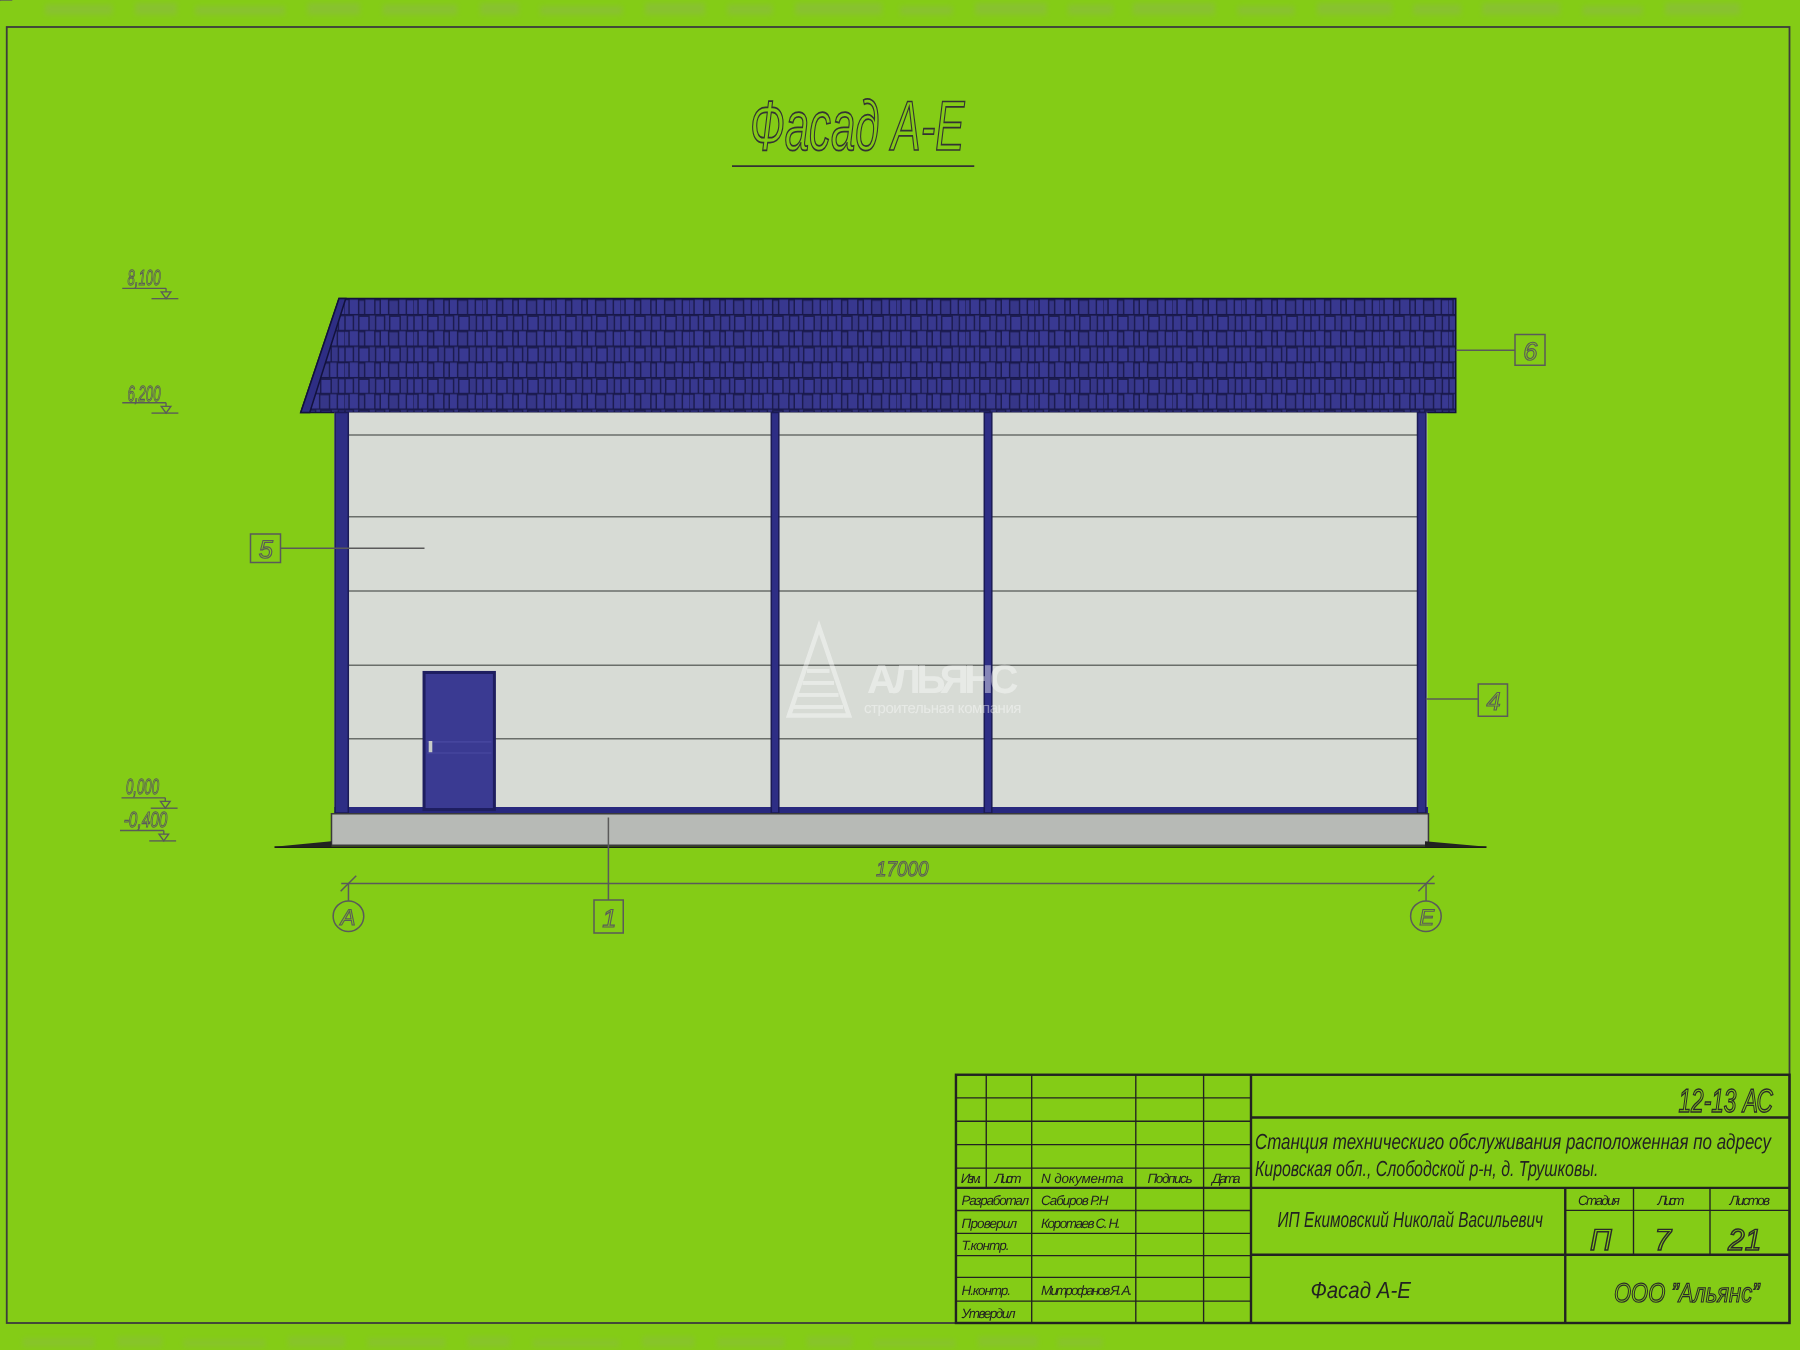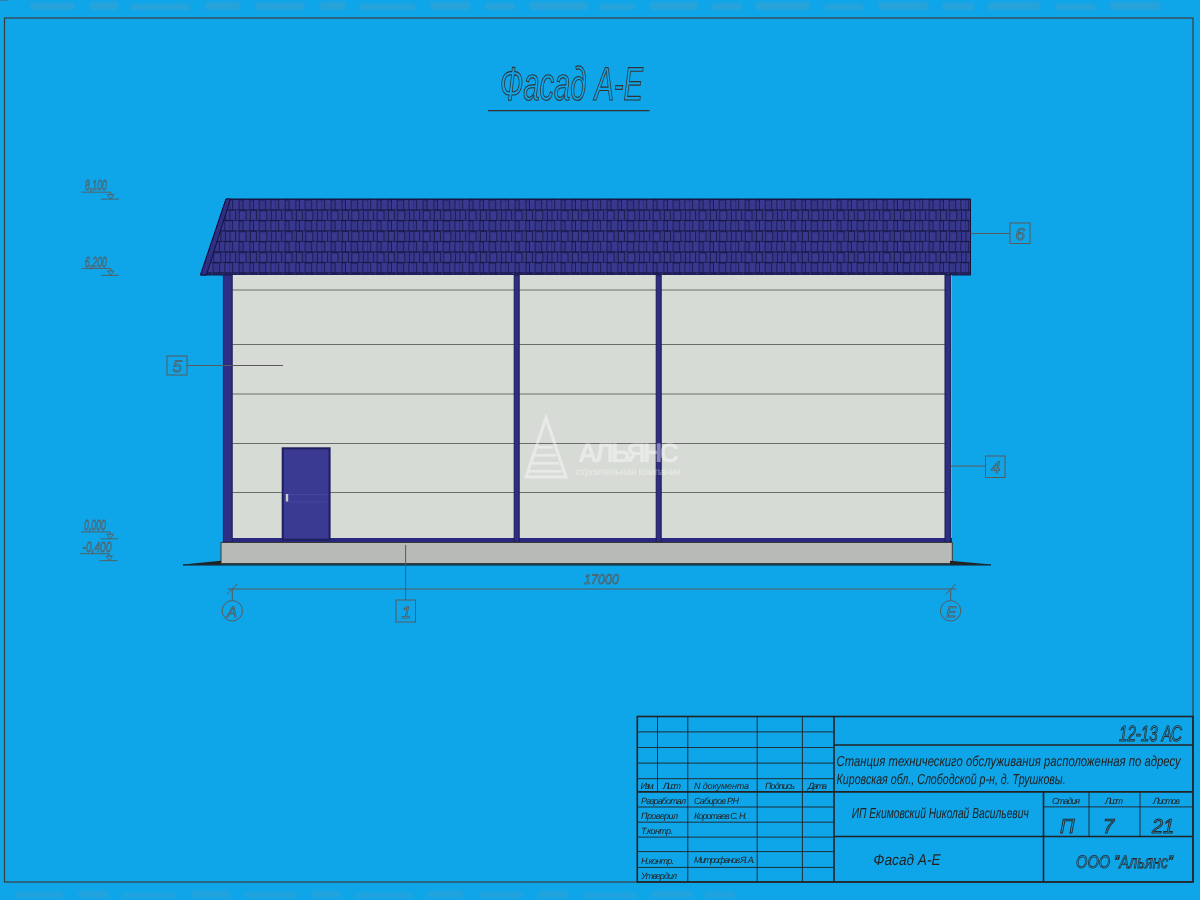--- a/index.html
+++ b/index.html
@@ -1,16 +1,16 @@
 <!DOCTYPE html>
 <html><head>
 <meta charset="utf-8">
 <style>
   html,body{margin:0;padding:0;background:#fff;}
-  #page{position:relative;width:1200px;height:900px;background:#0ea5e9;overflow:hidden;
+  #page{position:relative;width:1200px;height:900px;background:#84cc16;overflow:hidden;
         font-family:"Liberation Sans", sans-serif;}
   svg{position:absolute;left:0;top:0;}
   text{font-family:"Liberation Sans", sans-serif; filter:grayscale(1);}
 </style>
 </head>
 <body>
 <div id="page">
 <svg width="1200" height="900" viewBox="0 0 1200 900" text-rendering="geometricPrecision">
 <defs>
   <pattern id="shingle" width="46" height="21" patternUnits="userSpaceOnUse">

